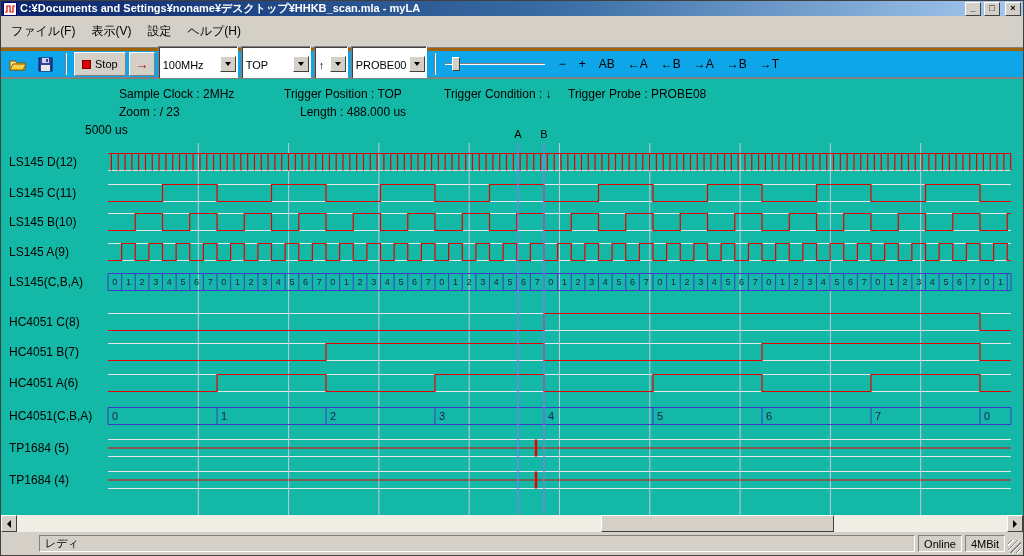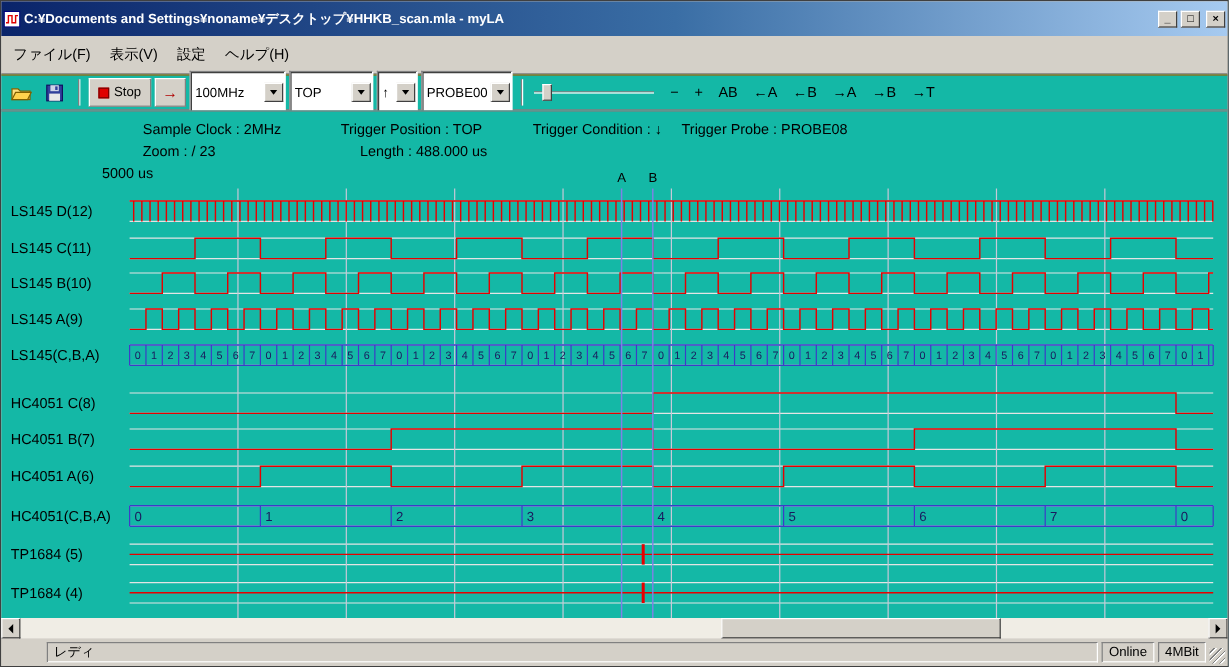--- a/index.html
+++ b/index.html
@@ -1,31 +1,31 @@
 <!DOCTYPE html>
 <html><head>
 <meta charset="utf-8">
 <style>
   * { margin:0; padding:0; box-sizing:border-box; }
   html,body { width:1024px; height:556px; overflow:hidden; }
   body { font-family:"Liberation Sans", sans-serif; background:#3a6ea5; }
   .window { width:1024px; height:556px; background:#d4d0c8; border:1px solid #404040; display:flex; flex-direction:column; overflow:hidden; }
 
   
-  .titlebar { height:29px; background:linear-gradient(90deg,#0a246a 0%,#3a6ea5 55%,#a6caf0 100%); display:flex; align-items:center; padding:0 2px; gap:3px; flex:0 0 auto; }
+  .titlebar { height:15px; background:linear-gradient(90deg,#0a246a 0%,#3a6ea5 55%,#a6caf0 100%); display:flex; align-items:center; padding:0 2px; gap:3px; flex:0 0 auto; }
   .titlebar .title { color:#fff; font-size:11px; font-weight:bold; flex:1; white-space:nowrap; overflow:hidden; }
   .win-btn { width:16px; height:14px; background:#d4d0c8; border:1px solid; border-color:#fff #404040 #404040 #fff; font-size:9px; line-height:11px; text-align:center; font-weight:bold; color:#000; font-family:inherit; }
   .win-btn.close { margin-left:2px; }
 
   
   .menubar { height:32px; display:flex; align-items:center; padding-left:2px; font-size:12px; background:#d4d0c8; border-bottom:1px solid #808080; flex:0 0 auto; }
   .menu-item { padding:2px 8px; }
 
   
-  .toolbar { height:30px; display:flex; align-items:center; padding:0 4px; gap:3px; background:#14b8a6; border-top:1px solid #a16207; border-bottom:1px solid #808080; flex:0 0 auto; }
+  .toolbar { height:30px; display:flex; align-items:center; padding:0 4px; gap:3px; background:#0ea5e9; border-top:3px solid #a16207; border-bottom:1px solid #808080; flex:0 0 auto; }
   .tbtn { height:24px; display:flex; align-items:center; justify-content:center; background:transparent; border:1px solid transparent; font-family:inherit; }
   .icon-btn { width:25px; }
   .btn-raised { border:1px solid; border-color:#fff #808080 #808080 #fff; background:#d4d0c8; }
   .sep { width:2px; height:22px; border-left:1px solid #808080; border-right:1px solid #fff; margin:0 4px; }
   .stop-btn { padding:0 7px; font-size:11px; gap:4px; }
   .stop-sq { display:inline-block; width:9px; height:9px; background:#e00000; border:1px solid #7a0000; }
   .run-btn { width:26px; color:#b00000; font-weight:bold; font-size:13px; }
   .combo { height:36px; background:#fff; border:1px solid; border-color:#808080 #fff #fff #808080; box-shadow:inset 1px 1px 0 #404040; display:flex; align-items:center; font-size:11px; }
   .combo-val { flex:1; padding:2px 0 0 4px; white-space:nowrap; overflow:hidden; }
   .combo-btn { width:16px; height:16px; margin-right:1px; background:#d4d0c8; border:1px solid; border-color:#fff #404040 #404040 #fff; display:flex; align-items:center; justify-content:center; flex:0 0 auto; }

